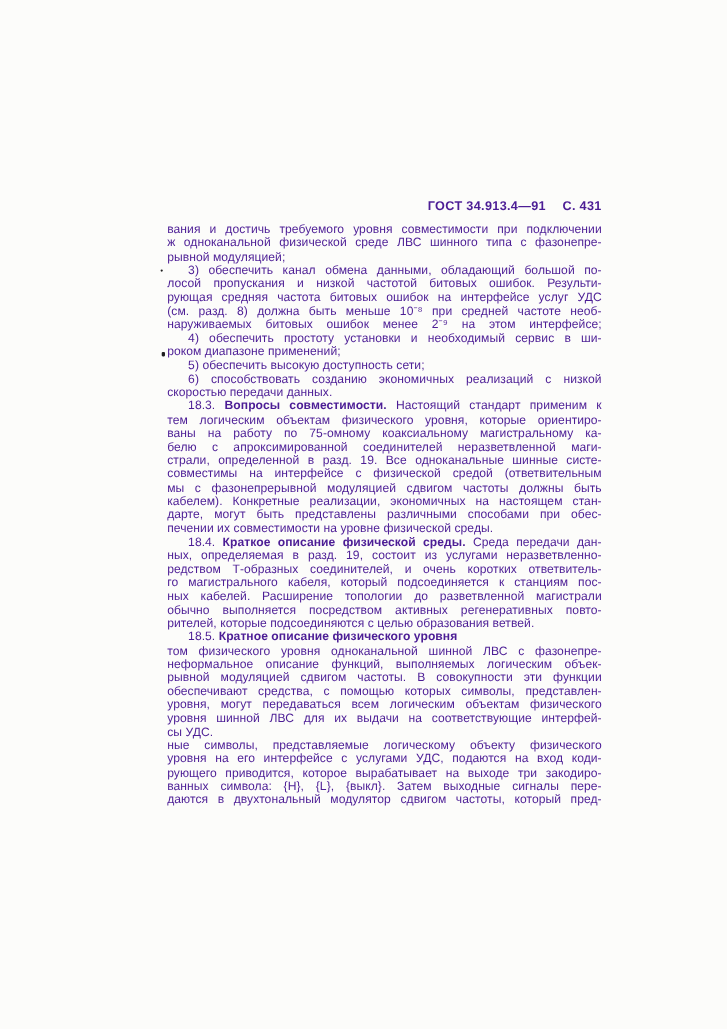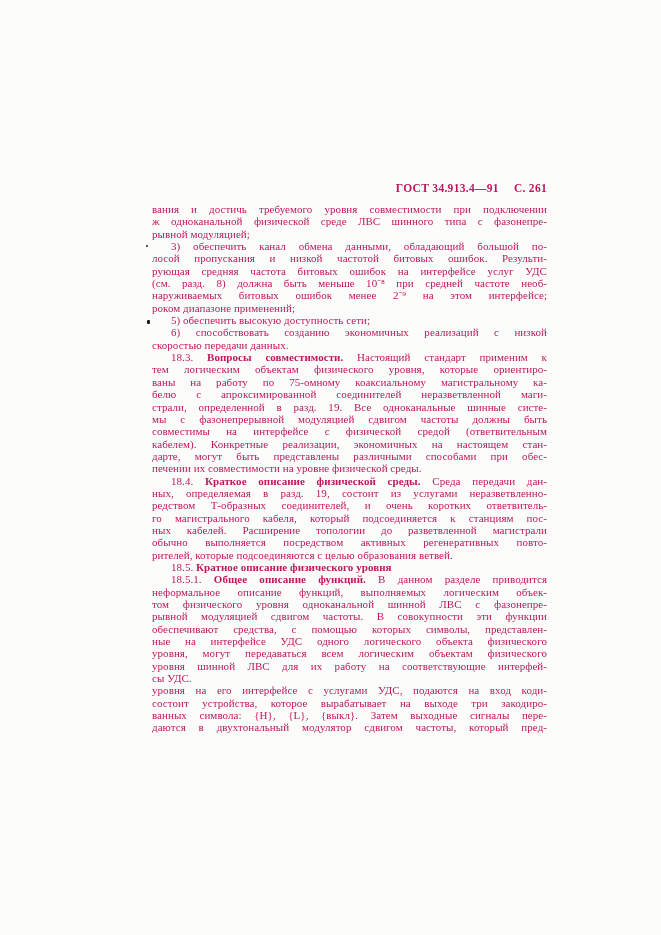--- a/index.html
+++ b/index.html
@@ -1,22 +1,22 @@
 <!DOCTYPE html>
 <html><head>
 <meta charset="utf-8">
 <style>
   html,body{margin:0;padding:0;background:#ffffff;}
   .page{
     position:relative;
     width:661px;height:935px;
     background:#fcfcfa;
     overflow:hidden;
-    font-family:Liberation Serif, serif;
-    color:#be185d;
+    font-family:Liberation Sans, sans-serif;
+    color:#4c1d95;
   }
   .content{
     position:absolute;
     left:152px;top:182px;width:395px;
   }
   .header-row{
     display:flex;justify-content:flex-end;align-items:baseline;
     gap:15px;
     font-weight:700;font-size:11.5px;letter-spacing:0.3px;
     margin-bottom:9px;
@@ -44,63 +44,63 @@
     border-radius:1px;
   }
 </style>
 </head>
 <body>
 
 <div class="page">
   <div class="content">
     <div class="header-row">
       <span>ГОСТ 34.913.4—91</span>
-      <span>С. 261</span>
+      <span>С. 431</span>
     </div>
     <div class="text-block" id="text-block">
         <div class="line just"><span class="run">вания и достичь требуемого уровня совместимости при подключении</span></div>
         <div class="line just"><span class="run">ж одноканальной физической среде ЛВС шинного типа с фазонепре-</span></div>
         <div class="line"><span class="run">рывной модуляцией;</span></div>
         <div class="line indent just"><span class="run">3) обеспечить канал обмена данными, обладающий большой по-</span></div>
         <div class="line just"><span class="run">лосой пропускания и низкой частотой битовых ошибок. Результи-</span></div>
         <div class="line just"><span class="run">рующая средняя частота битовых ошибок на интерфейсе услуг УДС</span></div>
         <div class="line just"><span class="run">(см. разд. 8) должна быть меньше 10⁻⁸ при средней частоте необ-</span></div>
         <div class="line just"><span class="run">наруживаемых битовых ошибок менее 2⁻⁹ на этом интерфейсе;</span></div>
+        <div class="line indent just"><span class="run">4) обеспечить простоту установки и необходимый сервис в ши-</span></div>
         <div class="line"><span class="run">роком диапазоне применений;</span></div>
         <div class="line indent"><span class="run">5) обеспечить высокую доступность сети;</span></div>
         <div class="line indent just"><span class="run">6) способствовать созданию экономичных реализаций с низкой</span></div>
         <div class="line"><span class="run">скоростью передачи данных.</span></div>
         <div class="line indent just"><span class="run">18.3. </span><span class="run bold">Вопросы совместимости.</span><span class="run"> Настоящий стандарт применим к</span></div>
         <div class="line just"><span class="run">тем логическим объектам физического уровня, которые ориентиро-</span></div>
         <div class="line just"><span class="run">ваны на работу по 75-омному коаксиальному магистральному ка-</span></div>
         <div class="line just"><span class="run">белю с апроксимированной соединителей неразветвленной маги-</span></div>
         <div class="line just"><span class="run">страли, определенной в разд. 19. Все одноканальные шинные систе-</span></div>
+        <div class="line just"><span class="run">совместимы на интерфейсе с физической средой (ответвительным</span></div>
         <div class="line just"><span class="run">мы с фазонепрерывной модуляцией сдвигом частоты должны быть</span></div>
-        <div class="line just"><span class="run">совместимы на интерфейсе с физической средой (ответвительным</span></div>
         <div class="line just"><span class="run">кабелем). Конкретные реализации, экономичных на настоящем стан-</span></div>
         <div class="line just"><span class="run">дарте, могут быть представлены различными способами при обес-</span></div>
         <div class="line"><span class="run">печении их совместимости на уровне физической среды.</span></div>
         <div class="line indent just"><span class="run">18.4. </span><span class="run bold">Краткое описание физической среды.</span><span class="run"> Среда передачи дан-</span></div>
         <div class="line just"><span class="run">ных, определяемая в разд. 19, состоит из услугами неразветвленно-</span></div>
         <div class="line just"><span class="run">редством Т-образных соединителей, и очень коротких ответвитель-</span></div>
         <div class="line just"><span class="run">го магистрального кабеля, который подсоединяется к станциям пос-</span></div>
         <div class="line just"><span class="run">ных кабелей. Расширение топологии до разветвленной магистрали</span></div>
         <div class="line just"><span class="run">обычно выполняется посредством активных регенеративных повто-</span></div>
         <div class="line"><span class="run">рителей, которые подсоединяются с целью образования ветвей.</span></div>
         <div class="line indent"><span class="run">18.5. </span><span class="run bold">Кратное описание физического уровня</span></div>
-        <div class="line indent just"><span class="run">18.5.1. </span><span class="run bold">Общее описание функций.</span><span class="run"> В данном разделе приводится</span></div>
+        <div class="line just"><span class="run">том физического уровня одноканальной шинной ЛВС с фазонепре-</span></div>
         <div class="line just"><span class="run">неформальное описание функций, выполняемых логическим объек-</span></div>
-        <div class="line just"><span class="run">том физического уровня одноканальной шинной ЛВС с фазонепре-</span></div>
         <div class="line just"><span class="run">рывной модуляцией сдвигом частоты. В совокупности эти функции</span></div>
         <div class="line just"><span class="run">обеспечивают средства, с помощью которых символы, представлен-</span></div>
-        <div class="line just"><span class="run">ные на интерфейсе УДС одного логического объекта физического</span></div>
         <div class="line just"><span class="run">уровня, могут передаваться всем логическим объектам физического</span></div>
-        <div class="line just"><span class="run">уровня шинной ЛВС для их работу на соответствующие интерфей-</span></div>
+        <div class="line just"><span class="run">уровня шинной ЛВС для их выдачи на соответствующие интерфей-</span></div>
         <div class="line"><span class="run">сы УДС.</span></div>
+        <div class="line just"><span class="run">ные символы, представляемые логическому объекту физического</span></div>
         <div class="line just"><span class="run">уровня на его интерфейсе с услугами УДС, подаются на вход коди-</span></div>
-        <div class="line just"><span class="run">состоит устройства, которое вырабатывает на выходе три закодиро-</span></div>
+        <div class="line just"><span class="run">рующего приводится, которое вырабатывает на выходе три закодиро-</span></div>
         <div class="line just"><span class="run">ванных символа: {H}, {L}, {выкл}. Затем выходные сигналы пере-</span></div>
         <div class="line just"><span class="run">даются в двухтональный модулятор сдвигом частоты, который пред-</span></div>
       </div>
   </div>
   <div class="speckle" style="left:147px;top:320px;width:3px;height:4px;"></div>
   <div class="speckle" style="left:146px;top:245px;width:2px;height:2px;"></div>
 </div>
 
 </body></html>

